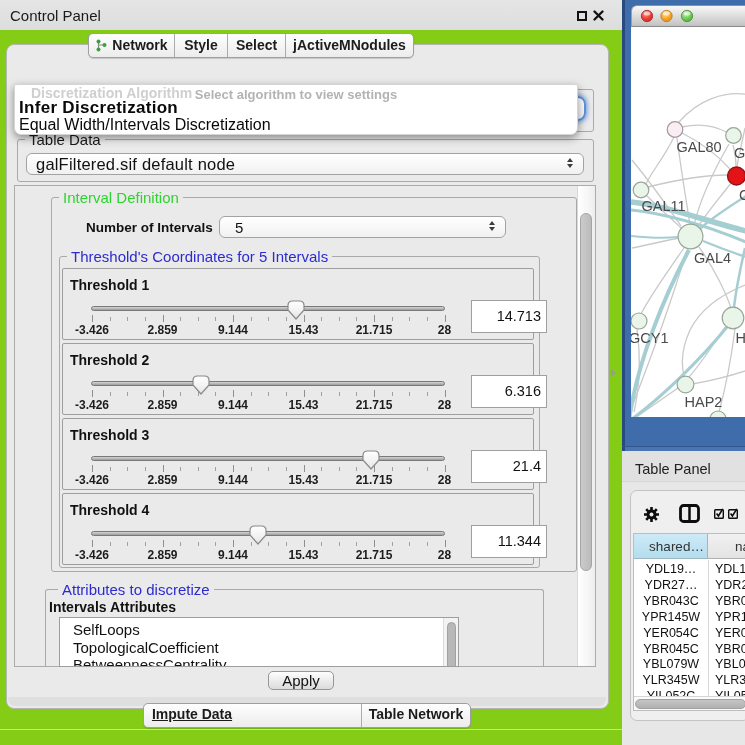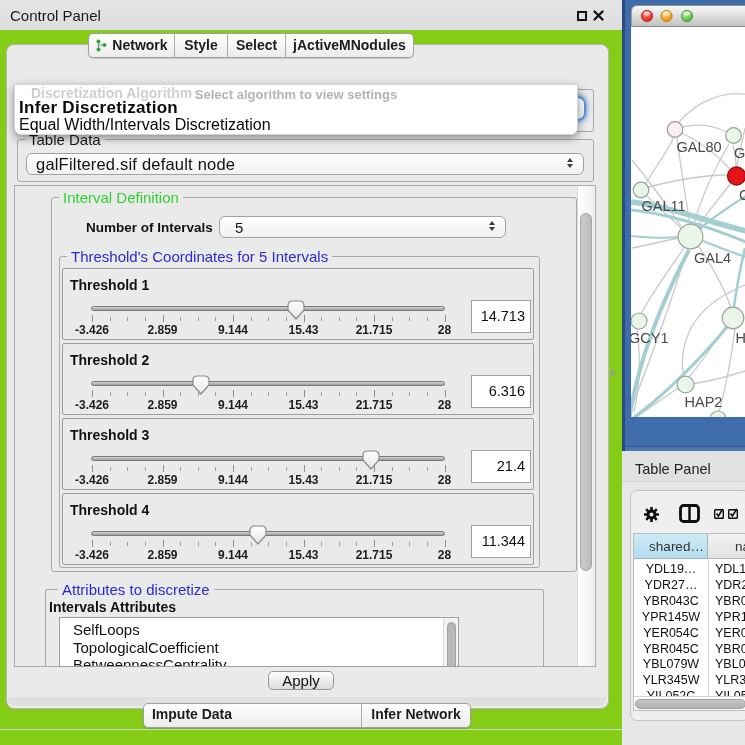--- a/index.html
+++ b/index.html
@@ -13,21 +13,21 @@
   .arr div{width:0;height:0;border-left:3.5px solid transparent;border-right:3.5px solid transparent;}
   .arr .up{border-bottom:4.5px solid #3c3c3c;margin-bottom:2px;}
   .arr .dn{border-top:4.5px solid #3c3c3c;}
   .tabrow{position:absolute;display:flex;height:23px;border:1px solid #9f9f9f;border-radius:5px;overflow:hidden;background:linear-gradient(#fefefe,#ececec);box-shadow:0 1px 1px rgba(0,0,0,0.15);justify-content:flex-end;}
   .tab{font-size:14px;font-weight:700;color:#1c1c1c;line-height:22px;text-align:center;border-left:1px solid #ababab;white-space:nowrap;}
   .tab:first-child{border-left:none;}
   .tab.sel{background:linear-gradient(#7e7e7e,#6d6d6d);color:#e9e9e9;}
   .tbox{position:absolute;border:1px solid #9e9e9e;border-radius:2px;left:62px;width:470px;height:70px;}
   .tbox .tt{position:absolute;left:7px;top:8px;font-size:14px;font-weight:700;color:#111;}
   .track{position:absolute;left:28px;top:37px;width:352px;height:3px;border:1px solid #787878;border-radius:3px;background:linear-gradient(#d6d6d6,#9c9c9c);}
-  .vbox{position:absolute;left:408px;top:31px;width:60px;height:33px;box-sizing:border-box;border:1px solid #9f9f9f;background:#fff;font-size:14.5px;color:#111;text-align:right;padding-right:5px;line-height:31px;}
+  .vbox{position:absolute;left:408px;top:31px;width:76px;height:33px;box-sizing:border-box;border:1px solid #9f9f9f;background:#fff;font-size:14.5px;color:#111;text-align:right;padding-right:5px;line-height:31px;}
   .tick{position:absolute;width:1px;background:#8f8f8f;}
   .tlab{position:absolute;top:54px;font-size:12px;font-weight:700;color:#1c1c1c;transform:translateX(-50%);white-space:nowrap;}
   .thumb{position:absolute;top:30.5px;}
   svg{display:block;}
 </style>
 </head>
 <body>
 <div id="root">
 
   <div class="abs" style="left:0;top:0;width:622px;height:30px;background:linear-gradient(#e6e5e5,#dedddd);"></div>
@@ -270,23 +270,23 @@
   <div class="abs" style="left:14px;top:84px;width:564px;height:51px;background:#ffffff;border:1px solid #d6d5d5;border-radius:2px 2px 7px 7px;box-shadow:0 3px 8px rgba(0,0,0,0.42);box-sizing:border-box;">
     <div style="position:absolute;left:16px;top:0px;font-size:14px;font-weight:700;color:#d0cfcf;">Discretization Algorithm</div>
     <div style="position:absolute;left:0;top:2px;width:100%;text-align:center;font-size:13px;font-weight:700;color:#b4b3b3;">Select algorithm to view settings</div>
     <div style="position:absolute;left:4px;top:13px;font-size:17px;letter-spacing:0.3px;font-weight:700;color:#090909;">Infer Discretization</div>
     <div style="position:absolute;left:4px;top:31px;font-size:16px;color:#090909;">Equal Width/Intervals Discretization</div>
   </div>
 
   <div class="abs" style="left:268px;top:671px;width:66px;height:19px;border:1px solid #979797;border-radius:5px;background:linear-gradient(#fefefe,#dcdbdb);font-size:15px;color:#111;text-align:center;line-height:18px;box-sizing:border-box;">Apply</div>
 
   <div class="tabrow" style="left:143px;top:703px;">
-    <div class="tab" style="width:96px;line-height:21px;">Impute Data</div>
+    <div class="tab" style="width:96px;line-height:21px;text-decoration:underline;">Impute Data</div>
     <div class="tab sel" style="width:120px;line-height:21px;margin-top:24px;">Discretize Data</div>
-    <div class="tab" style="width:108px;line-height:21px;">Infer Network</div>
+    <div class="tab" style="width:108px;line-height:21px;">Table Network</div>
   </div>
   <div class="abs" style="left:0;top:729px;width:622px;height:1px;background:#d4d3d3;"></div>
 
   <div class="abs" style="left:611px;top:369px;width:0;height:0;border-top:4px solid transparent;border-bottom:4px solid transparent;border-left:5px solid #9b9a9a;"></div>
 
   <div class="abs" style="left:622px;top:0;width:123px;height:451px;background:#3f6cab;"></div>
   <div class="abs" style="left:622px;top:0;width:3px;height:451px;background:#294a7e;"></div>
   <div class="abs" style="left:622px;top:446px;width:123px;height:1px;background:#33568e;"></div>
   <div class="abs" style="left:625px;top:447px;width:120px;height:4px;background:#4a75b2;"></div>
 

